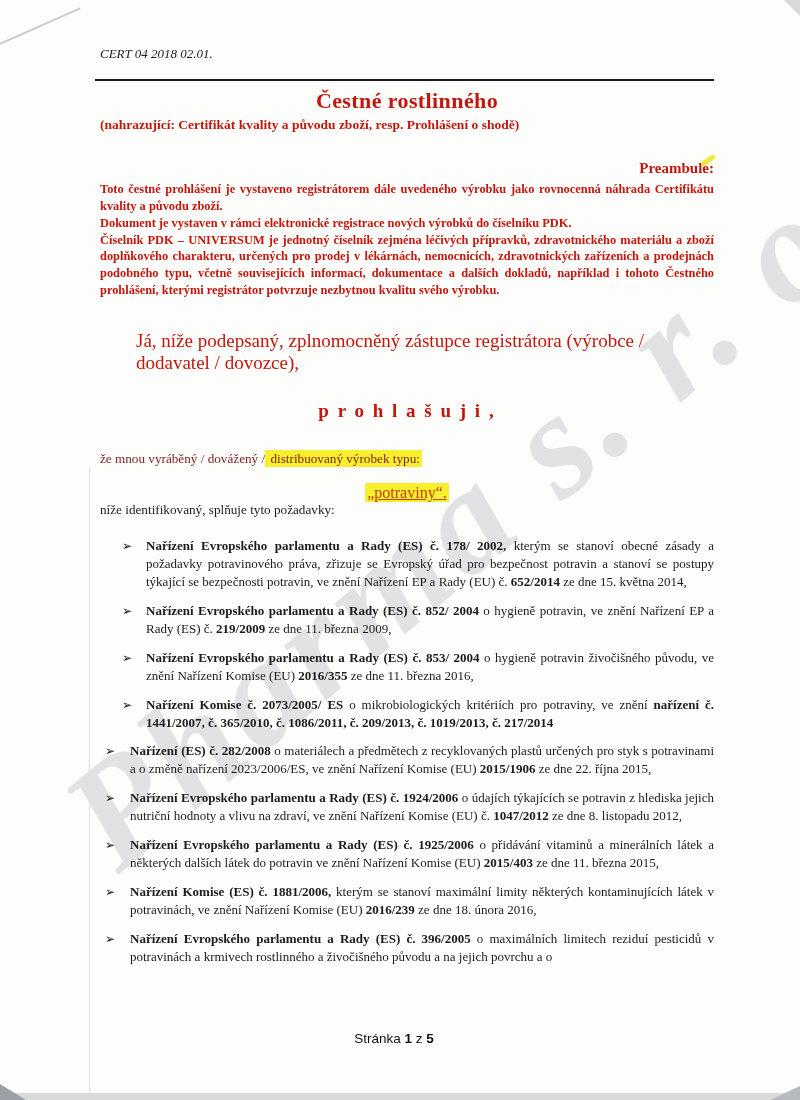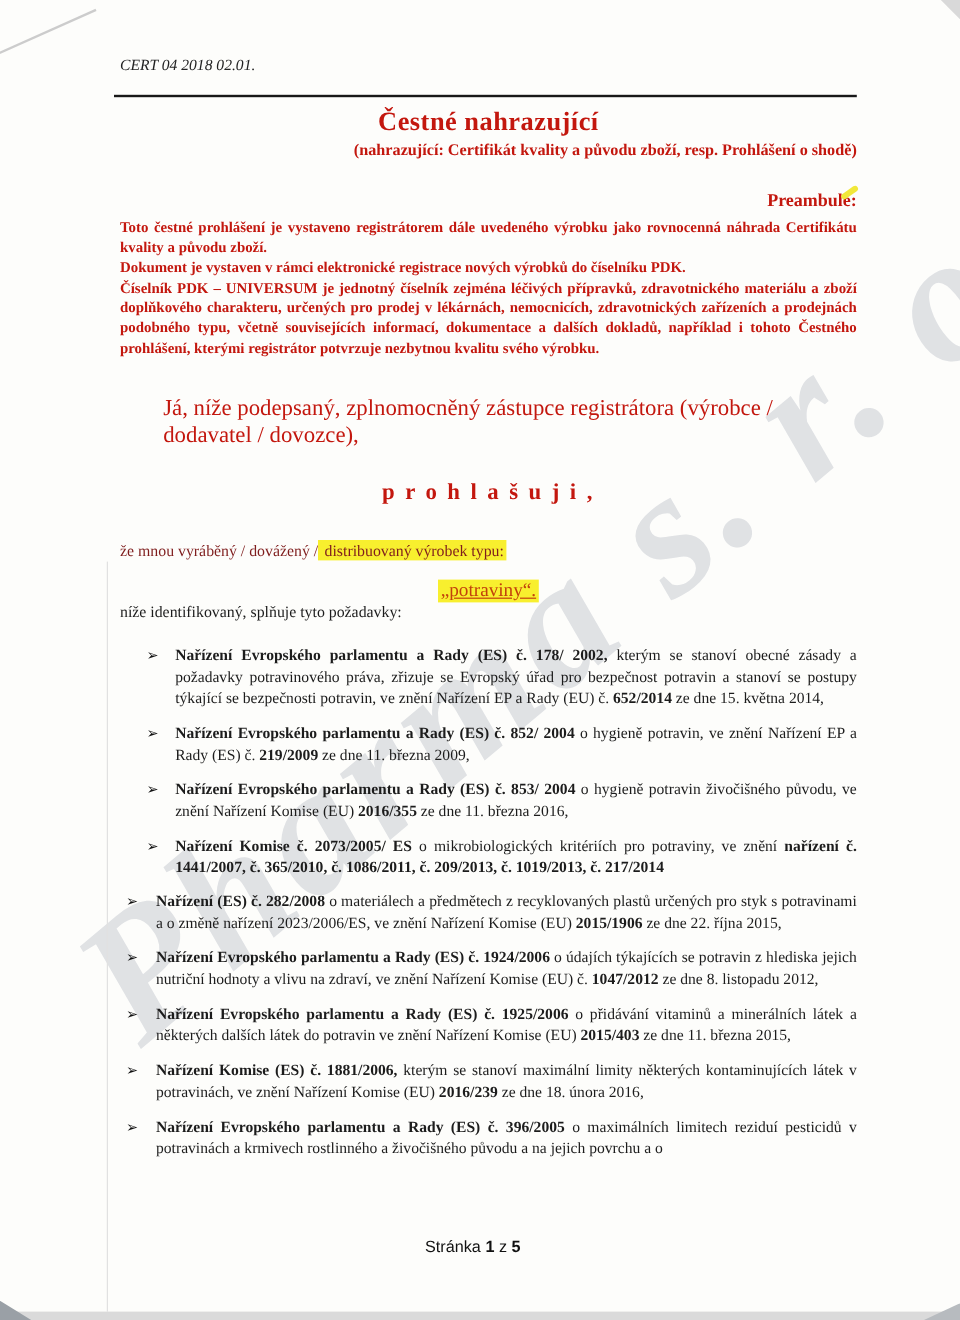--- a/index.html
+++ b/index.html
@@ -21,21 +21,21 @@
   .artifact-bottom-strip{position:absolute;left:0;right:0;bottom:0;height:7px;background:#dadada;z-index:2;}
   .corner-bl{position:absolute;left:0;bottom:0;width:26px;height:16px;background:#9aa0a6;clip-path:polygon(0 100%,100% 100%,0 0);z-index:3;}
   .corner-br{position:absolute;right:0;bottom:0;width:30px;height:14px;background:#b7bbbf;clip-path:polygon(100% 0,100% 100%,0 100%);z-index:3;}
   .corner-tr{position:absolute;right:0;top:0;width:16px;height:16px;background:#d9d9d9;clip-path:polygon(0 0,100% 0,100% 100%);z-index:3;}
   .pen-mark{position:absolute;right:-2px;top:112px;width:16px;height:5px;background:#f1e83a;border-radius:3px;transform:rotate(-35deg);z-index:4;}
   
   .content{position:absolute;left:100px;right:86px;top:46px;z-index:5;}
   .cert-line{font-size:13px;font-style:italic;text-align:left;color:#222;padding-right:2px;}
   .rule{border:none;border-top:2px solid #181818;margin:17px 0 0 -5px;}
   .title{margin-top:7px;text-align:center;font-size:22px;font-weight:bold;color:#c3170e;letter-spacing:.4px;}
-  .subtitle{margin-top:3px;text-align:right;font-size:13.5px;font-weight:bold;color:#c3170e;}
+  .subtitle{margin-top:3px;text-align:left;font-size:13.5px;font-weight:bold;color:#c3170e;}
   .preamble-heading{margin-top:27px;font-size:15px;font-weight:bold;color:#c3170e;text-align:right;}
   .preamble{margin-top:4px;}
   .preamble p{margin:0;font-size:12.4px;font-weight:bold;color:#c3170e;line-height:1.36;text-align:justify;}
   .intro{margin-top:31px;padding-left:36px;font-size:19px;color:#c3170e;}
   .verb{margin-top:26px;text-align:center;font-size:19px;font-weight:bold;color:#c3170e;letter-spacing:2px;}
   .product-line{margin-top:29px;font-size:13.2px;color:#7f1d1d;}
   .hl{background:#f8ef2e;padding:1px 2px;}
   .product-type{margin-top:17px;text-align:center;}
   .product-type .hl{font-size:16px;font-weight:normal;color:#c2410c;text-decoration:underline;}
   .follow{font-size:13.2px;color:#1c1c1c;}
@@ -59,21 +59,21 @@
 <div class="page">
 
   <div class="watermark">Pharma s. r. o.</div>
   <div class="artifact-topleft-line"></div>
   <div class="artifact-left-line"></div>
   <div class="corner-tr"></div>
 
   <div class="content">
     <div class="cert-line">CERT  04 2018 02.01.</div>
     <hr class="rule">
-    <div class="title">Čestné nahrazující</div>
+    <div class="title">Čestné rostlinného</div>
     <div class="subtitle">(nahrazující: Certifikát kvality a původu zboží, resp. Prohlášení o shodě)</div>
     <div class="pen-mark"></div>
 
     <div class="preamble-heading">Preambule:</div>
     <div class="preamble">
         <p>Toto čestné prohlášení je vystaveno registrátorem dále uvedeného výrobku jako rovnocenná náhrada Certifikátu kvality a původu zboží.</p>
         <p>Dokument je vystaven v rámci elektronické registrace nových výrobků do číselníku PDK.</p>
         <p>Číselník PDK – UNIVERSUM je jednotný číselník zejména léčivých přípravků, zdravotnického materiálu a zboží doplňkového charakteru, určených pro prodej v lékárnách, nemocnicích, zdravotnických zařízeních a prodejnách podobného typu, včetně souvisejících informací, dokumentace a dalších dokladů, například i tohoto Čestného prohlášení, kterými registrátor potvrzuje nezbytnou kvalitu svého výrobku.</p>
       </div>
 

